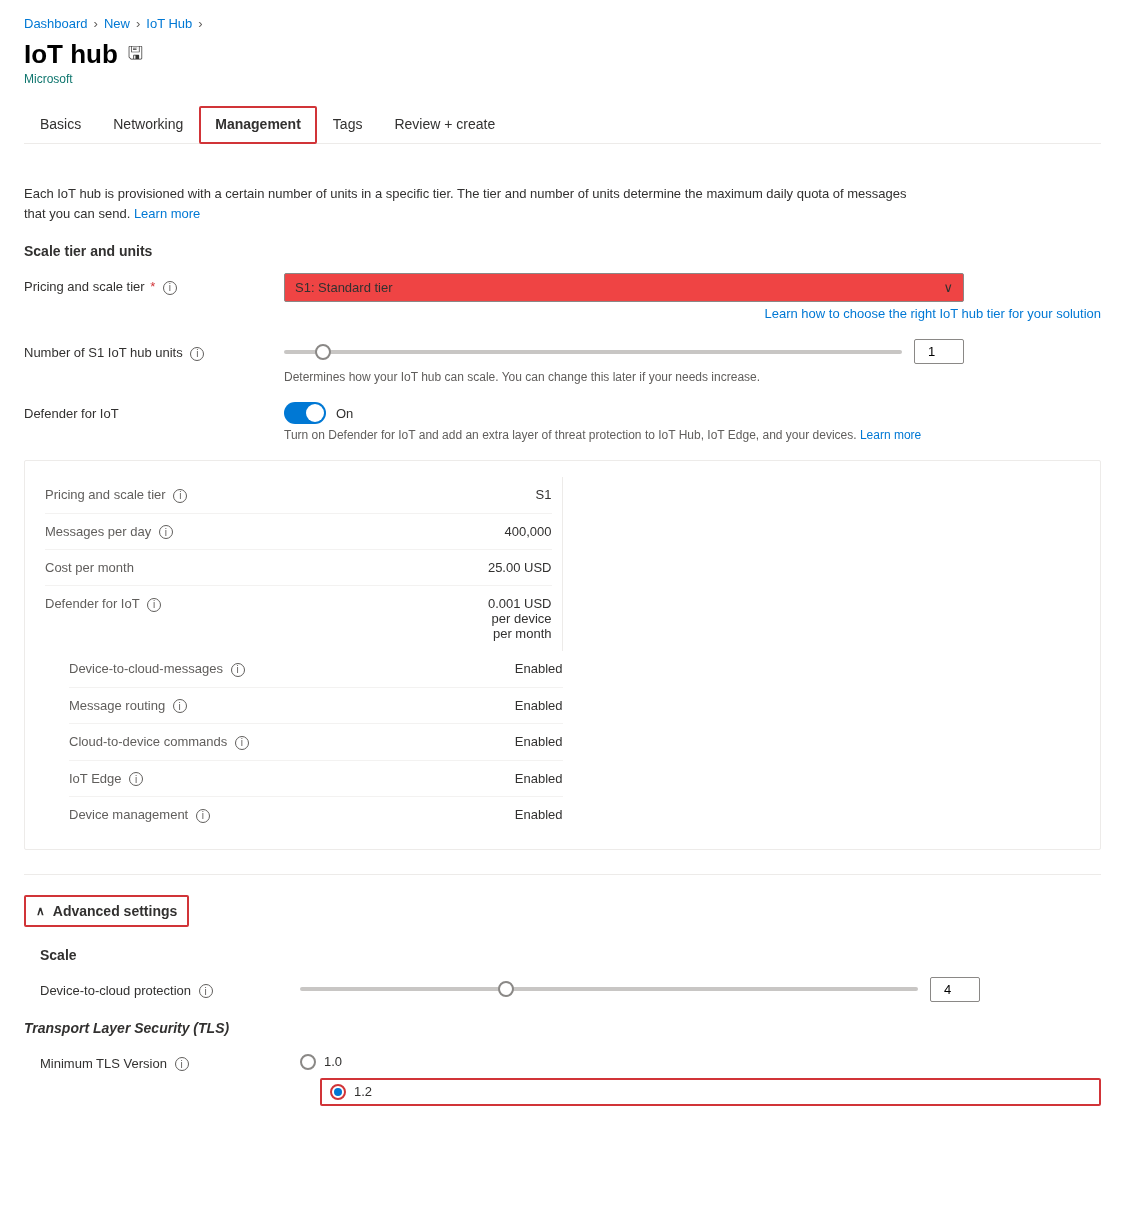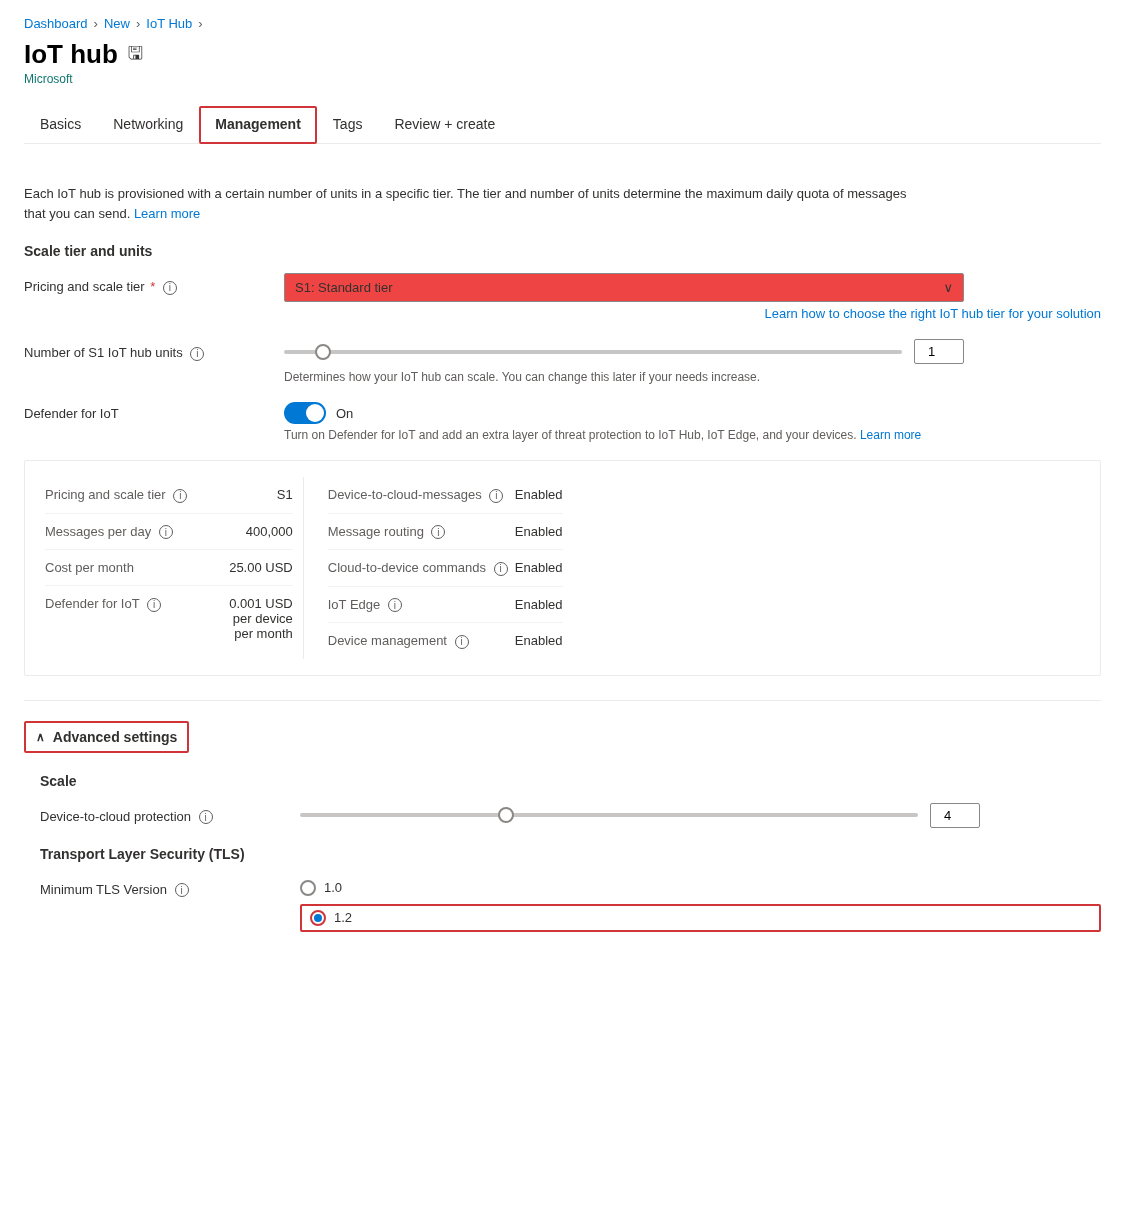--- a/index.html
+++ b/index.html
@@ -223,21 +223,21 @@
       color: #605e5c;
     }
     .info-row-value {
       font-size: 13px;
       color: #323130;
       text-align: right;
       max-width: 160px;
     }
     .info-table-grid {
       display: grid;
-      grid-template-columns: 1fr 1fr;
+      grid-template-columns: 1fr;
       gap: 0;
       width: 100%;
     }
     .info-col {
       padding: 0 10px;
     }
     .info-col:first-child { padding-left: 0; border-right: 1px solid #edebe9; }
     .info-col:last-child { padding-right: 0; }
 
     
@@ -301,20 +301,21 @@
       border-radius: 50%;
     }
     .radio-label { font-size: 13px; }
     .radio-option-box {
       border: 2px solid #d13438;
       border-radius: 2px;
       padding: 4px 8px;
       display: flex;
       align-items: center;
       gap: 8px;
+      margin-left: 20px;
     }
 
     .slider-container-wide {
       display: flex;
       align-items: center;
       gap: 12px;
       flex: 1;
       max-width: 680px;
     }
     .slider-wrapper {
@@ -537,21 +538,21 @@
         <div class="slider-track">
           <div class="slider-thumb-el" style="left: 32%;"></div>
         </div>
       </div>
       <input class="slider-input" type="number" value="4" style="">
     </div>
   </div>
 </div>
 
 
-<div class="sub-section-heading" style="margin-left: 16px; margin-top: 10px;">Transport Layer Security (TLS)</div>
+<div class="sub-section-heading" style="margin-top: 10px; font-style: italic;">Transport Layer Security (TLS)</div>
 
 
 <div class="form-row" style="margin-left: 16px;">
   <div class="form-label">
     <span>Minimum TLS Version</span>
     <span class="info-icon">i</span>
   </div>
   <div class="form-control">
     <div class="radio-group">
       <div class="radio-option">

